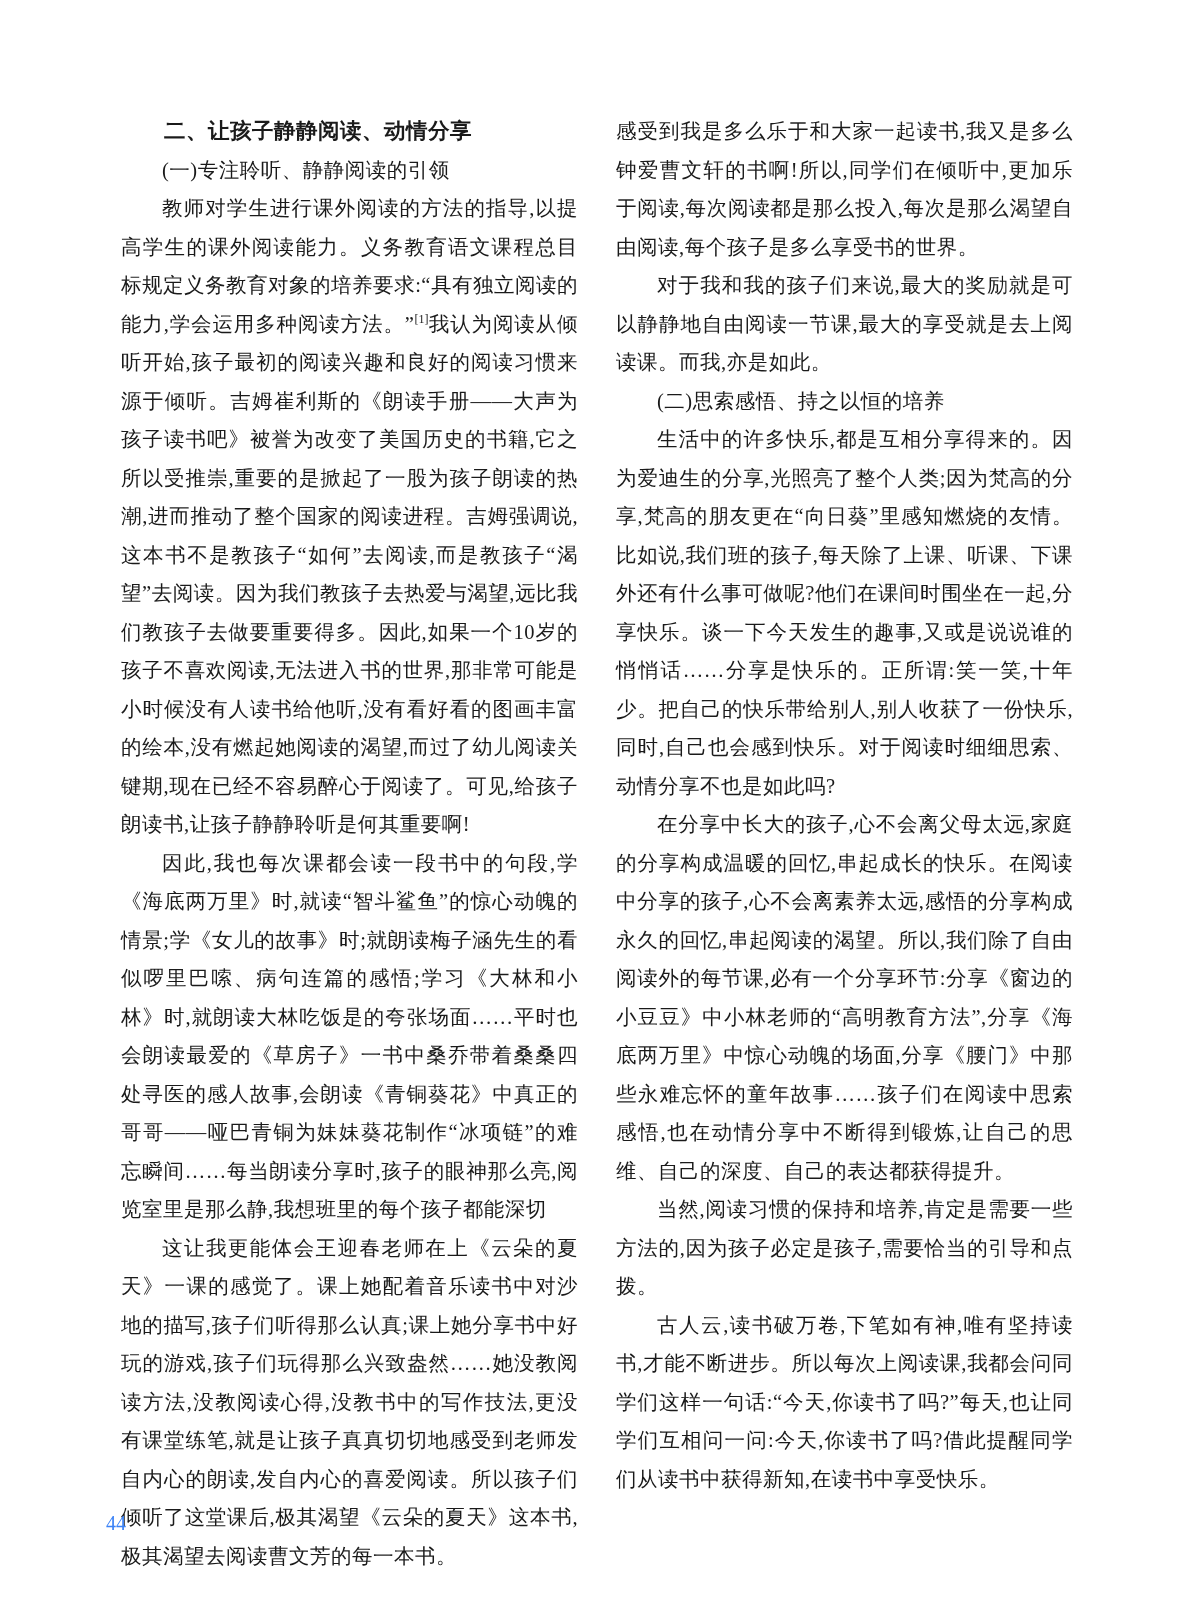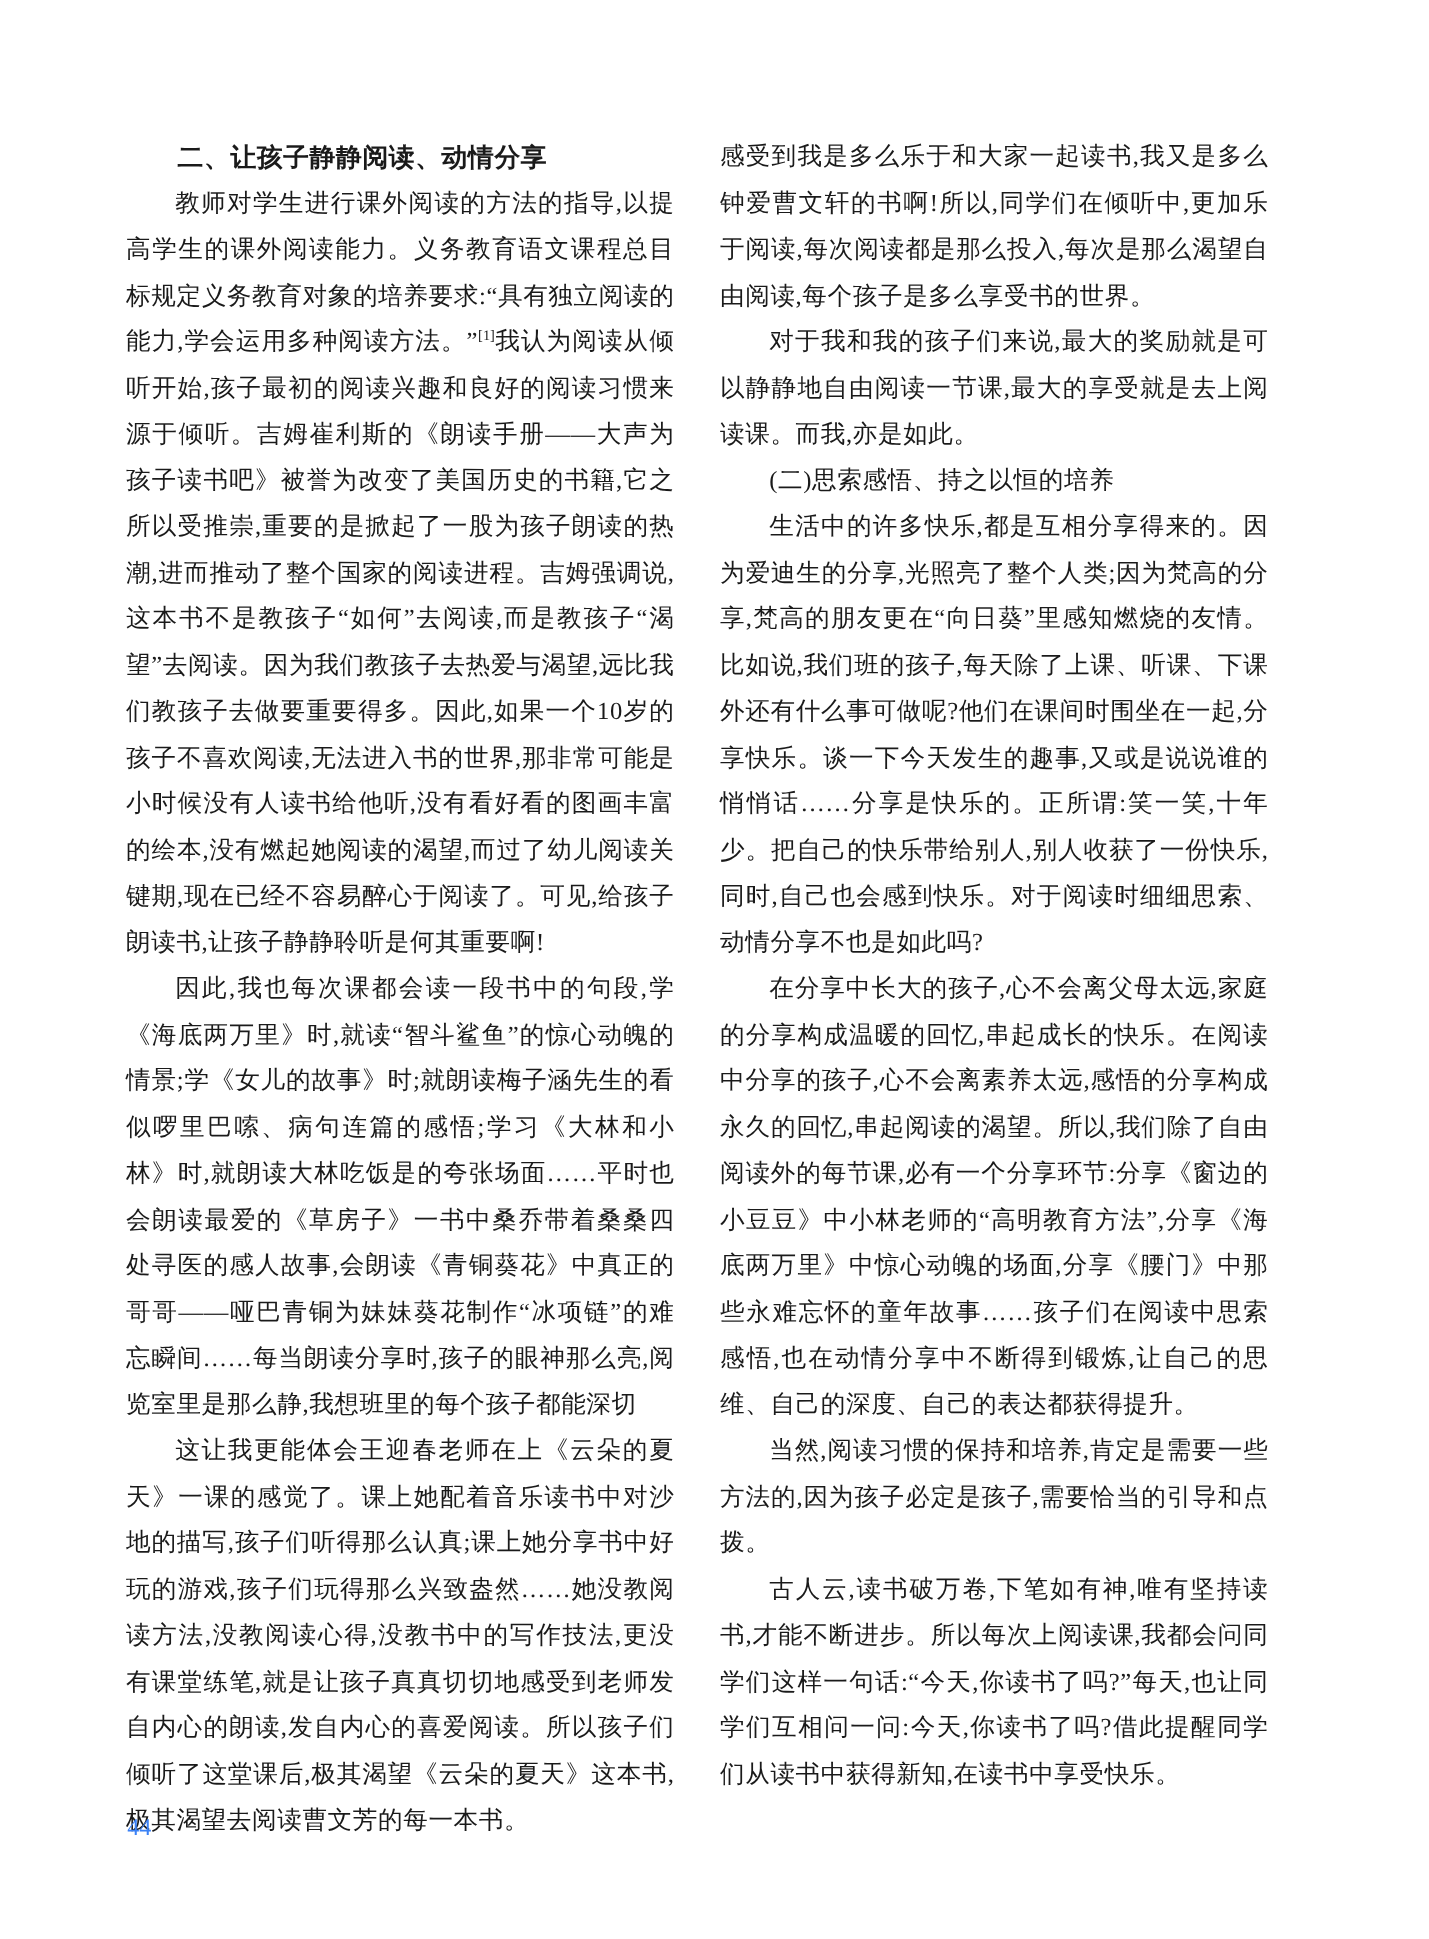--- a/index.html
+++ b/index.html
@@ -12,21 +12,21 @@
     width: 1191px;
     height: 1616px;
     background: #ffffff;
     color: #1a1a1a;
     font-family: "Liberation Serif", "DejaVu Serif", serif;
     overflow: hidden;
   }
   .columns {
     position: absolute;
     top: 112px;
-    left: 105px;
+    left: 121px;
     display: flex;
     gap: 38px;
   }
   .col {
     width: 457px;
     font-size: 20.5px;
     line-height: 38.5px;
     text-align: justify;
     letter-spacing: 0.5px;
   }
@@ -61,20 +61,21 @@
   }
 </style>
 </head>
 <body>
 
 <div class="page">
   <div class="columns">
 
     <div class="col">
       <p class="section-heading">二、让孩子静静阅读、动情分享</p>
+      <p class="subsection-heading">(一)专注聆听、静静阅读的引领</p>
       <p><span>教师对学生进行课外阅读的方法的指导,以提高学生的课外阅读能力。义务教育语文课程总目标规定义务教育对象的培养要求:“具有独立阅读的能力,学会运用多种阅读方法。”</span><sup class="ref">[1]</sup><span>我认为阅读从倾听开始,孩子最初的阅读兴趣和良好的阅读习惯来源于倾听。吉姆崔利斯的《朗读手册——大声为孩子读书吧》被誉为改变了美国历史的书籍,它之所以受推崇,重要的是掀起了一股为孩子朗读的热潮,进而推动了整个国家的阅读进程。吉姆强调说,这本书不是教孩子“如何”去阅读,而是教孩子“渴望”去阅读。因为我们教孩子去热爱与渴望,远比我们教孩子去做要重要得多。因此,如果一个10岁的孩子不喜欢阅读,无法进入书的世界,那非常可能是小时候没有人读书给他听,没有看好看的图画丰富的绘本,没有燃起她阅读的渴望,而过了幼儿阅读关键期,现在已经不容易醉心于阅读了。可见,给孩子朗读书,让孩子静静聆听是何其重要啊!</span></p>
       <p>因此,我也每次课都会读一段书中的句段,学《海底两万里》时,就读“智斗鲨鱼”的惊心动魄的情景;学《女儿的故事》时;就朗读梅子涵先生的看似啰里巴嗦、病句连篇的感悟;学习《大林和小林》时,就朗读大林吃饭是的夸张场面……平时也会朗读最爱的《草房子》一书中桑乔带着桑桑四处寻医的感人故事,会朗读《青铜葵花》中真正的哥哥——哑巴青铜为妹妹葵花制作“冰项链”的难忘瞬间……每当朗读分享时,孩子的眼神那么亮,阅览室里是那么静,我想班里的每个孩子都能深切</p>
       <p>这让我更能体会王迎春老师在上《云朵的夏天》一课的感觉了。课上她配着音乐读书中对沙地的描写,孩子们听得那么认真;课上她分享书中好玩的游戏,孩子们玩得那么兴致盎然……她没教阅读方法,没教阅读心得,没教书中的写作技法,更没有课堂练笔,就是让孩子真真切切地感受到老师发自内心的朗读,发自内心的喜爱阅读。所以孩子们倾听了这堂课后,极其渴望《云朵的夏天》这本书,极其渴望去阅读曹文芳的每一本书。</p>
     </div>
 
     <div class="col">
       <p class="no-indent">感受到我是多么乐于和大家一起读书,我又是多么钟爱曹文轩的书啊!所以,同学们在倾听中,更加乐于阅读,每次阅读都是那么投入,每次是那么渴望自由阅读,每个孩子是多么享受书的世界。</p>
       <p>对于我和我的孩子们来说,最大的奖励就是可以静静地自由阅读一节课,最大的享受就是去上阅读课。而我,亦是如此。</p>
       <p class="subsection-heading">(二)思索感悟、持之以恒的培养</p>
       <p>生活中的许多快乐,都是互相分享得来的。因为爱迪生的分享,光照亮了整个人类;因为梵高的分享,梵高的朋友更在“向日葵”里感知燃烧的友情。比如说,我们班的孩子,每天除了上课、听课、下课外还有什么事可做呢?他们在课间时围坐在一起,分享快乐。谈一下今天发生的趣事,又或是说说谁的悄悄话……分享是快乐的。正所谓:笑一笑,十年少。把自己的快乐带给别人,别人收获了一份快乐,同时,自己也会感到快乐。对于阅读时细细思索、动情分享不也是如此吗?</p>

